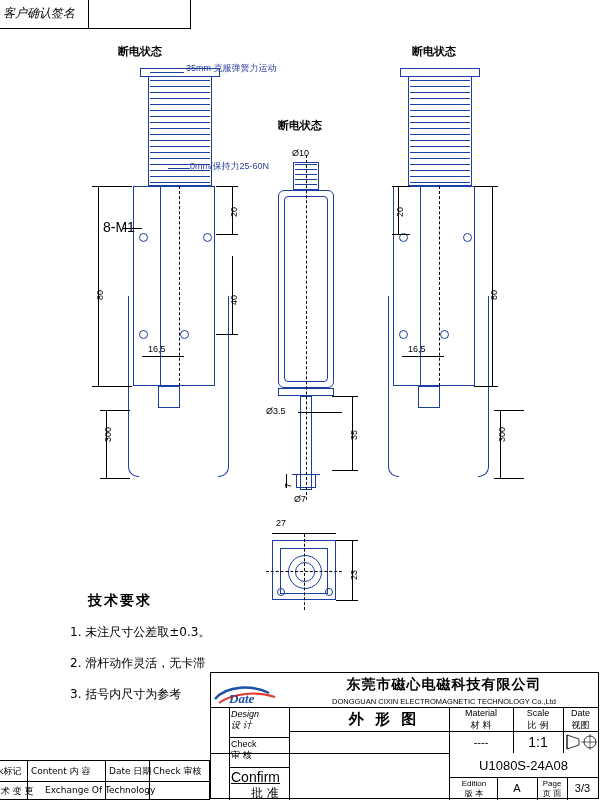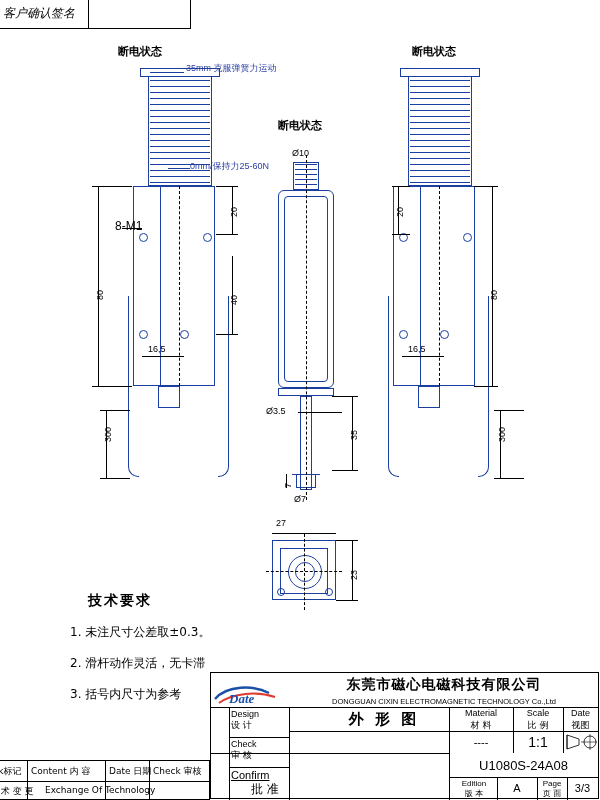--- a/index.html
+++ b/index.html
@@ -15,21 +15,21 @@
   .cn{font-family:"DejaVu Sans", sans-serif;}
 
   
   #sigbox{left:0;top:0;width:190px;height:28px;border:1px solid #000;border-left:none;border-top:none;}
   #sigbox .lbl{position:absolute;left:3px;top:5px;font-size:12px;font-style:italic;}
   #sigbox .div1{position:absolute;left:88px;top:0;width:1px;height:28px;background:#000;}
 
   
   .t{font-size:11px;white-space:nowrap;}
   .t9{font-size:9px;white-space:nowrap;}
-  .t8{font-size:12px;white-space:nowrap;margin-left:12px;}
+  .t8{font-size:14px;white-space:nowrap;}
   .blue{color:#2b3fa0;}
   .bold{font-weight:bold;}
 
   
   .h{position:absolute;height:1px;background:#000;}
   .v{position:absolute;width:1px;background:#000;}
   .hb{position:absolute;height:1px;background:#1b3fa0;}
   .vb{position:absolute;width:1px;background:#1b3fa0;}
   .boxb{position:absolute;border:1px solid #1b3fa0;box-sizing:border-box;}
   .dash{position:absolute;border-left:1px dashed #000;}
@@ -299,30 +299,30 @@
     </svg>
   </div>
 
   <div class="h" style="left:0;top:80px;width:238px;"></div>
   <div class="v" style="left:78px;top:34px;height:93px;"></div>
   <div class="v" style="left:18px;top:34px;height:93px;"></div>
   <div class="v" style="left:238px;top:34px;height:93px;"></div>
   <div class="v" style="left:302px;top:34px;height:46px;"></div>
   <div class="v" style="left:352px;top:34px;height:46px;"></div>
 
-  <div class="cell" style="left:20px;top:36px;width:58px;height:30px;">
+  <div class="cell" style="left:20px;top:36px;width:58px;height:30px;font-style:italic;">
     <div style="font-size:9px;">Design</div>
     <div class="cn" style="font-size:9px;">设 计</div>
   </div>
   <div class="cell" style="left:20px;top:66px;width:58px;height:30px;">
     <div style="font-size:9px;">Check</div>
     <div class="cn" style="font-size:9px;">审 核</div>
   </div>
   <div class="cell" style="left:20px;top:96px;width:58px;height:30px;">
-    <div style="font-size:11px;text-decoration:underline;">Confirm</div>
+    <div style="font-size:14px;text-decoration:underline;">Confirm</div>
     <div class="cn" style="font-size:12px;margin-left:20px;">批 准</div>
   </div>
   <div class="h" style="left:18px;top:64px;width:60px;"></div>
   <div class="h" style="left:18px;top:94px;width:60px;"></div>
 
   <div class="cell ctr" style="left:238px;top:80px;width:149px;height:24px;font-size:13px;">U1080S-24A08</div>
   <div class="h" style="left:238px;top:104px;width:149px;"></div>
 
   <div class="cell ctr" style="left:240px;top:105px;width:46px;height:10px;font-size:8px;">Edition</div>
   <div class="cell ctr cn" style="left:240px;top:115px;width:46px;height:10px;font-size:8px;">版 本</div>

